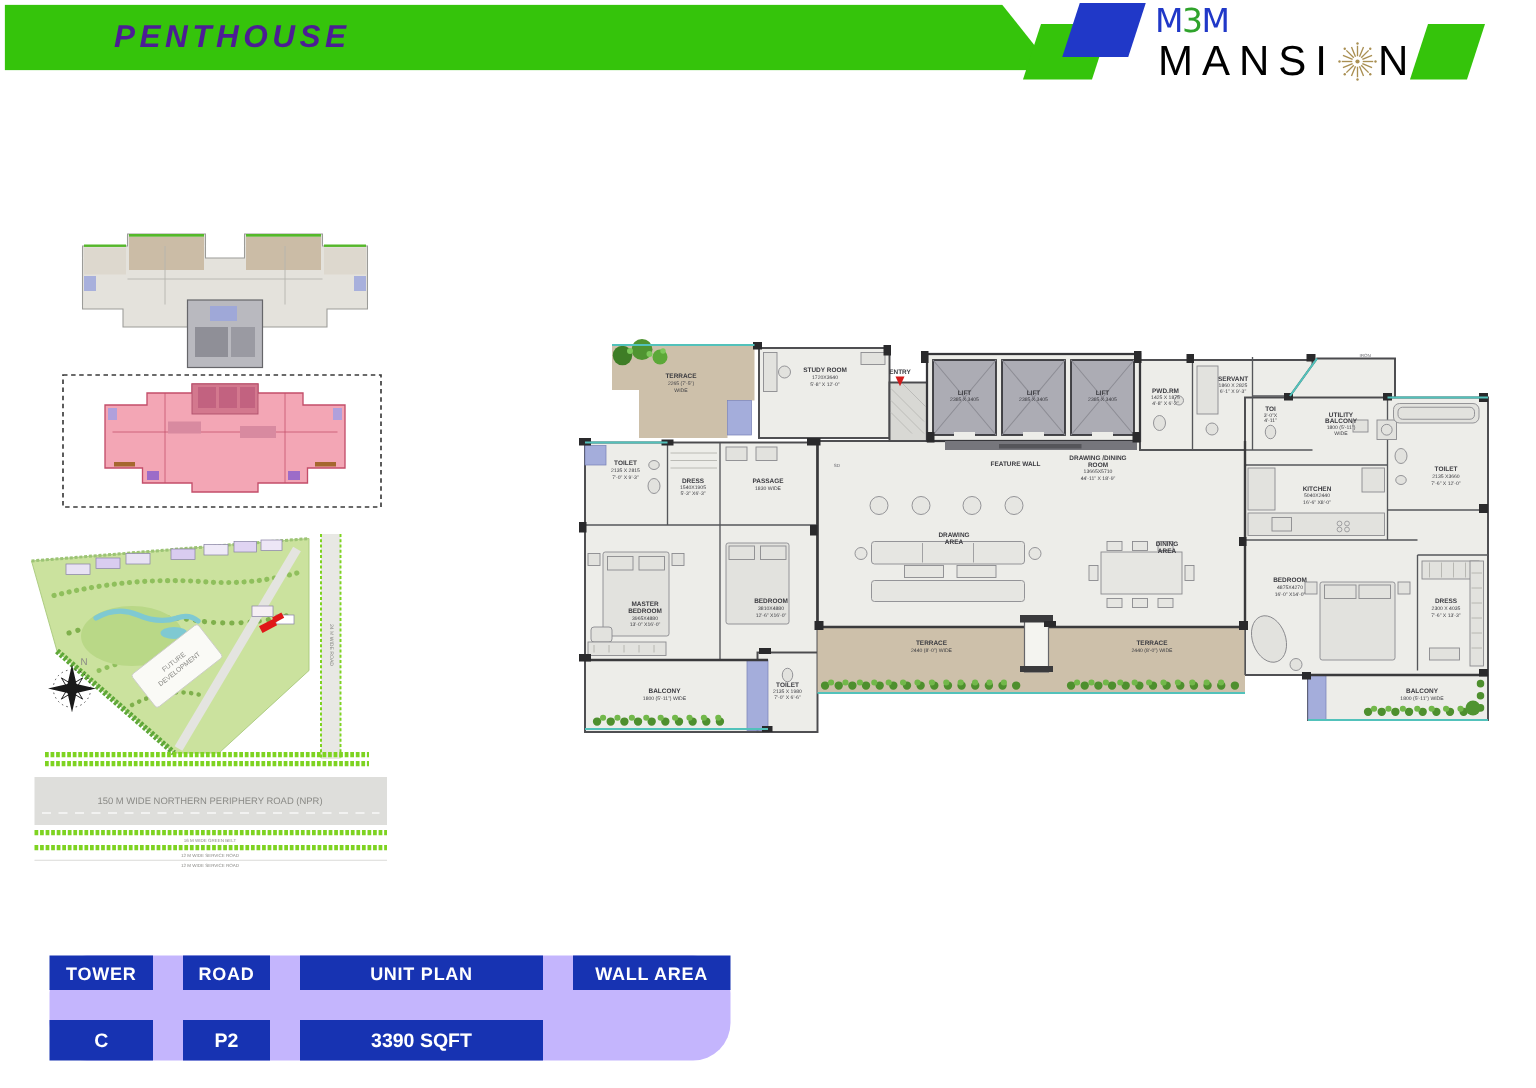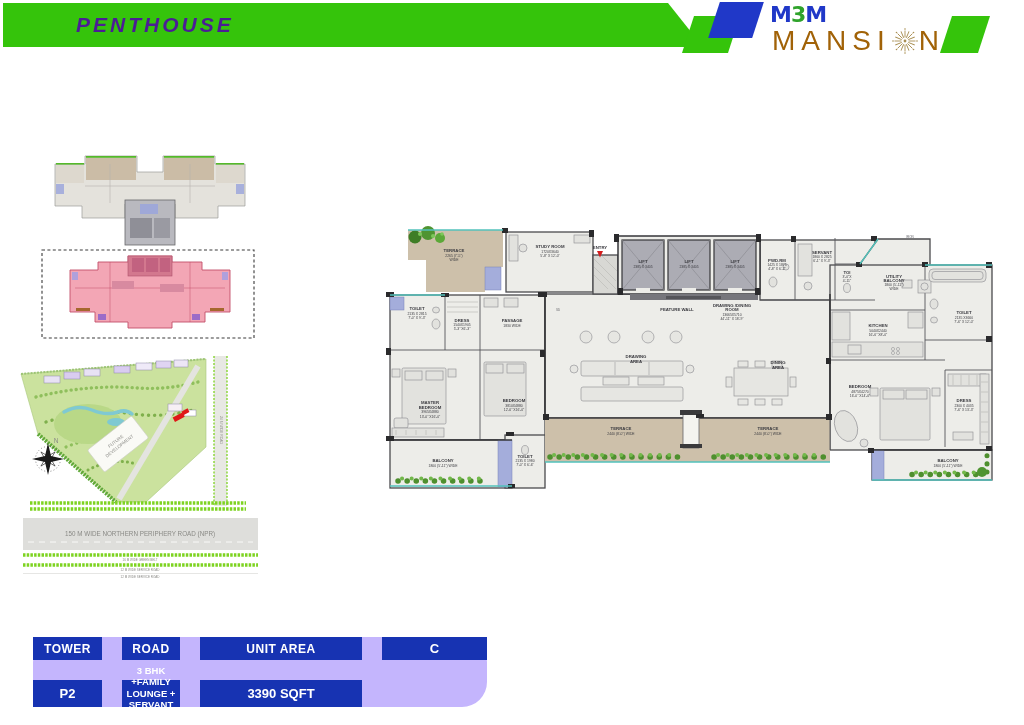--- a/index.html
+++ b/index.html
@@ -11,25 +11,25 @@
           clip-path:polygon(0 0, calc(100% - 35px) 0, 100% 100%, 0 100%);
           display:flex;align-items:center;}
   .banner-title{color:#4c1d95;font-size:21px;font-weight:800;font-style:italic;
                 letter-spacing:3px;padding-left:73px;white-space:nowrap;}
 
   
   .quad{position:absolute;}
   .quad-green-left{left:688px;top:16px;width:46px;height:37px;background:#35C40B;transform:skewX(-18deg);}
   .quad-blue{left:714px;top:2px;width:44px;height:36px;background:#2038C8;transform:skewX(-18deg);}
   .quad-green-right{left:946px;top:16px;width:38px;height:37px;background:#35C40B;transform:skewX(-18deg);}
-  .m3m{position:absolute;left:770px;top:4px;font-size:22px;font-weight:700;letter-spacing:-1px;
+  .m3m{position:absolute;left:770px;top:4px;font-size:22px;font-weight:400;letter-spacing:-1px;
        font-family:"DejaVu Sans",sans-serif;line-height:1;}
   .m3m .blue{color:#2038C8}.m3m .green{color:#2FA32B}
   .mansion{position:absolute;left:772px;top:27px;display:flex;align-items:center;
-           color:#a16207;font-size:28px;font-weight:500;letter-spacing:6px;line-height:1;}
+           color:#000000;font-size:28px;font-weight:500;letter-spacing:6px;line-height:1;}
   .mansion svg{margin:0 1px;}
 
   
   .keyplan{position:absolute;left:40px;top:148px;}
   .sitemap{position:absolute;left:18px;top:352px;}
   .floorplan{position:absolute;left:378px;top:222px;}
 
   .fp text{font-family:"Liberation Sans",sans-serif;fill:#3B3B40;text-anchor:middle;}
   .fp .rn{font-size:4.3px;font-weight:bold;}
   .fp .dm{font-size:3.4px;}
@@ -521,23 +521,20 @@
     <text class="rn" x="147" y="236" font-size="3.4">TOILET</text>
     <text class="dm" x="147" y="240" font-size="3">2135 X 1980</text>
     <text class="dm" x="147" y="244" font-size="3">7'-0" X 6'-6"</text>
     <text class="rn" x="570" y="240">BALCONY</text>
     <text class="dm" x="570" y="244.5">1800 (5'-11") WIDE</text>
   </svg>
 
   <div class="unit-table">
     <div class="cell h">TOWER</div>
     <div class="cell h">ROAD</div>
-    <div class="cell h">UNIT AREA</div>
+    <div class="cell h">UNIT PLAN</div>
+    <div class="cell h">WALL AREA</div>
     <div class="cell d">C</div>
     <div class="cell d">P2</div>
-    <div class="cell">
-      <div class="small">3 BHK +FAMILY LOUNGE +</div>
-      <div class="small">SERVANT ROOM</div>
-    </div>
     <div class="cell d">3390 SQFT</div>
   </div>
 
 </div>
 
 </body></html>

